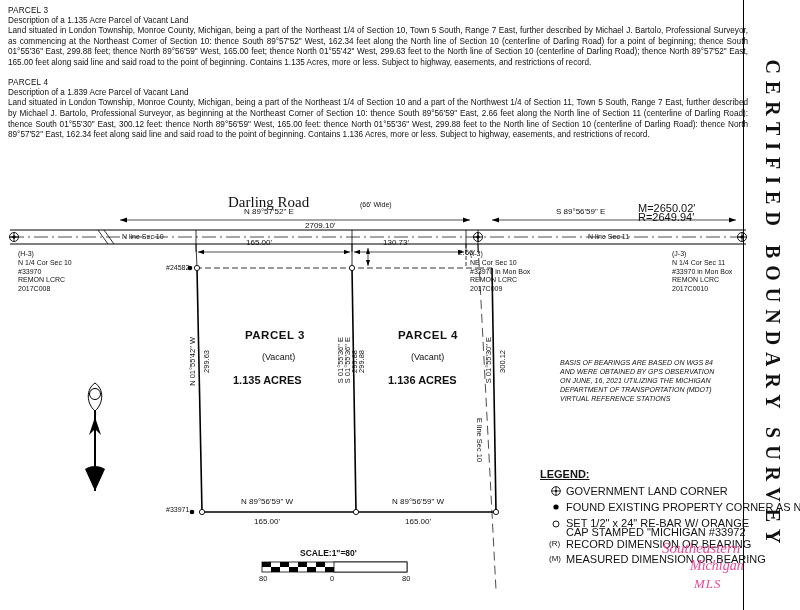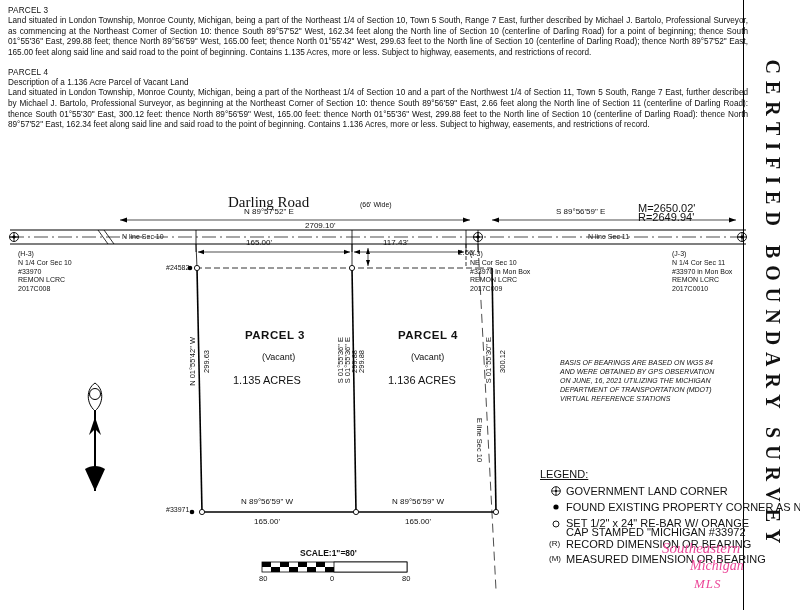--- a/index.html
+++ b/index.html
@@ -95,37 +95,37 @@
     font-weight: bold;
     letter-spacing: .5px;
   }
   .parcel-vacant {
     position: absolute;
     font-size: 9px;
   }
   .parcel-acres {
     position: absolute;
     font-size: 11px;
-    font-weight: normal;
+    font-weight: bold;
   }
   .dim {
     position: absolute;
     font-size: 8px;
   }
   .vdim {
     position: absolute;
     font-size: 7.5px;
     transform-origin: 0 0;
     white-space: nowrap;
   }
   
   .legend-title {
     position: absolute;
     font-size: 11px;
-    font-weight: normal;
+    font-weight: bold;
     text-decoration: underline;
   }
   .legend-item {
     position: absolute;
     font-size: 11px;
     line-height: 9px;
     white-space: pre;
   }
   .legend-sym {
     position: absolute;
@@ -155,24 +155,25 @@
   }
   svg { display: block; }
 </style>
 </head>
 <body>
 
 <div class="page">
 
   <div class="legal">
     <p class="parcel-head">PARCEL 3</p>
+    <p class="parcel-sub">Description of a 1.135 Acre Parcel of Vacant Land</p>
     <p class="parcel-body">Land situated in London Township, Monroe County, Michigan, being a part of the Northeast 1/4 of Section 10, Town 5 South, Range 7 East, further described by Michael J. Bartolo, Professional Surveyor, as commencing at the Northeast Corner of Section 10: thence South 89°57'52" West, 162.34 feet along the North line of Section 10 (centerline of Darling Road) for a point of beginning; thence South 01°55'36" East, 299.88 feet; thence North 89°56'59" West, 165.00 feet; thence North 01°55'42" West, 299.63 feet to the North line of Section 10 (centerline of Darling Road); thence North 89°57'52" East, 165.00 feet along said line and said road to the point of beginning. Contains 1.135 Acres, more or less. Subject to highway, easements, and restrictions of record.</p>
 
     <p class="parcel-head">PARCEL 4</p>
-    <p class="parcel-sub">Description of a 1.136 Acre Parcel of Vacant Land</p>
+    <p class="parcel-sub">Description of a 1.839 Acre Parcel of Vacant Land</p>
     <p class="parcel-body">Land situated in London Township, Monroe County, Michigan, being a part of the Northeast 1/4 of Section 10 and a part of the Northwest 1/4 of Section 11, Town 5 South, Range 7 East, further described by Michael J. Bartolo, Professional Surveyor, as beginning at the Northeast Corner of Section 10: thence South 89°56'59" East, 2.66 feet along the North line of Section 11 (centerline of Darling Road): thence South 01°55'30" East, 300.12 feet: thence North 89°56'59" West, 165.00 feet: thence North 01°55'36" West, 299.88 feet to the North line of Section 10 (centerline of Darling Road): thence North 89°57'52" East, 162.34 feet along said line and said road to the point of beginning. Contains 1.136 Acres, more or less. Subject to highway, easements, and restrictions of record.</p>
   </div>
 
   <div class="border-right"></div>
   <div class="vtitle-wrap">
     <div class="vtitle">CERTIFIED BOUNDARY SURVEY</div>
   </div>
 
   <div class="drawing">
 
@@ -302,21 +303,21 @@
     <div class="road-name" style="left:228px; top:4px;">Darling   Road</div>
     <div class="lbl" style="left:360px; top:11px;">(66' Wide)</div>
 
     <div class="dim" style="left:244px; top:17px;">N 89°57'52" E</div>
     <div class="dim" style="left:305px; top:31px;">2709.10'</div>
     <div class="dim" style="left:556px; top:17px;">S 89°56'59" E</div>
     <div class="lbl" style="left:638px; top:14px; font-size:11px;">M=2650.02'
 R=2649.94'</div>
 
     <div class="dim" style="left:246px; top:48px;">165.00'</div>
-    <div class="dim" style="left:383px; top:48px;">117.43'</div>
+    <div class="dim" style="left:383px; top:48px;">130.73'</div>
     <div class="dim" style="left:458px; top:58px;">2.66'</div>
 
     <div class="lbl" style="left:122px; top:43px;">N line Sec 10</div>
     <div class="lbl" style="left:588px; top:43px;">N line Sec 11</div>
     <div class="vdim" style="left:484px; top:228px; transform:rotate(90deg);">E line Sec 10</div>
 
     <div class="lbl" style="left:18px; top:60px;">(H-3)</div>
     <div class="lbl" style="left:18px; top:69px;">N 1/4 Cor Sec 10
 #33970
 REMON LCRC

